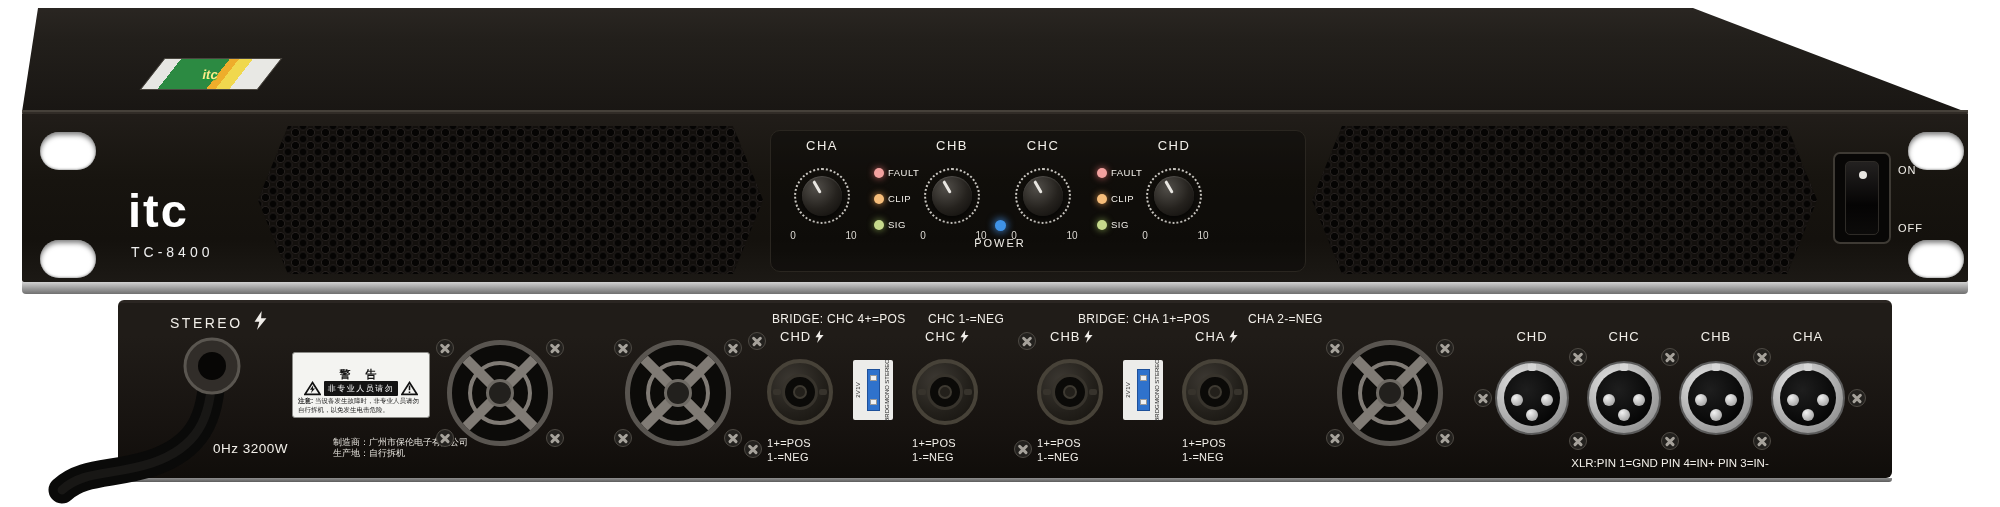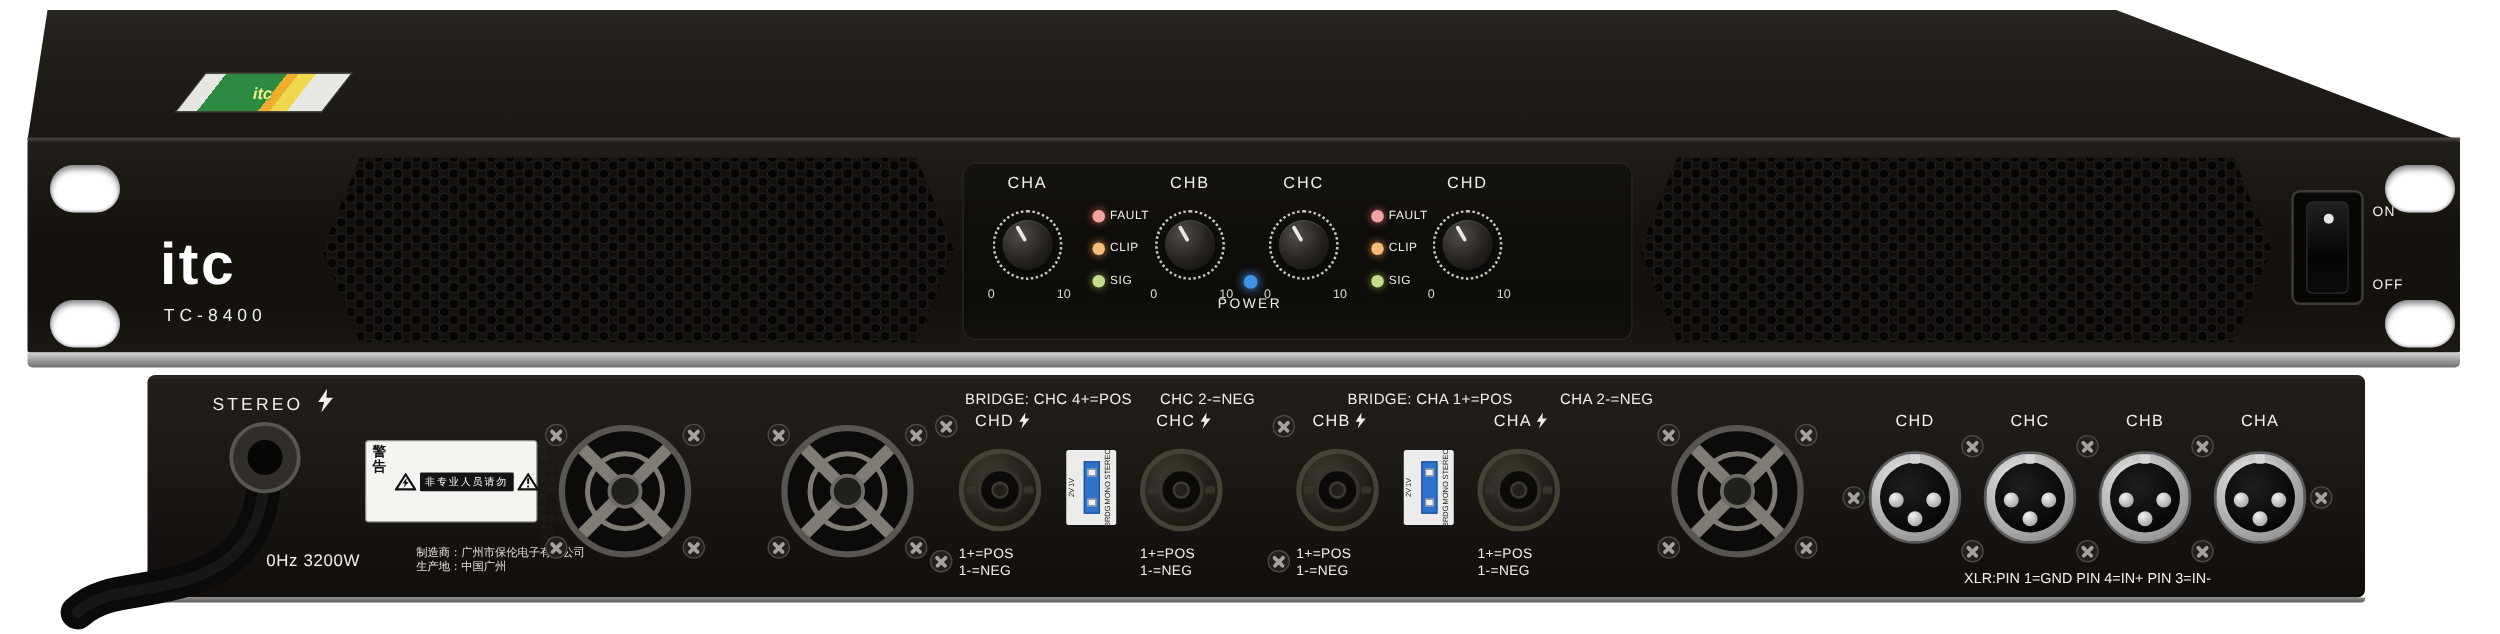--- a/index.html
+++ b/index.html
@@ -86,21 +86,21 @@
   .pol{top:437px;font-size:11px;line-height:13.5px;letter-spacing:.3px}
   .xlr-label{top:329px;width:60px;text-align:center;font-size:13px;letter-spacing:1px}
   .xlr{width:74px;height:74px;border-radius:50%;
     background:radial-gradient(circle at 35% 30%,#e6e6e6,#a8a8a8 60%,#7c7c7c);border:2px solid #5a5a5a}
   .xlr-inner{position:absolute;left:7px;top:7px;width:56px;height:56px;border-radius:50%;
     background:radial-gradient(circle at 40% 35%,#1e1e1e,#060606 75%)}
   .xlr-pin{position:absolute;width:12px;height:12px;border-radius:50%;background:radial-gradient(circle at 35% 30%,#f2f2f2,#8f8f8f)}
   .xlr-notch{position:absolute;left:31px;top:1px;width:8px;height:7px;background:#d6d6d6;border-radius:0 0 2px 2px}
   #xlr-note{left:1502px;top:457px;width:336px;text-align:center;font-size:11.5px}
   #warn{left:292px;top:352px;width:138px;height:66px;background:#f4f4f1;border:1px solid #8a8a86;border-radius:3px;
-    display:flex;flex-direction:row;padding:3px 5px 2px;gap:1px}
+    display:flex;flex-direction:column;padding:15px 5px 2px;gap:1px}
   .warn-title{text-align:center;font-size:11px;font-weight:bold;color:#151515;letter-spacing:6px;line-height:12px}
   .warn-mid{display:flex;align-items:center;justify-content:center;gap:3px}
   .warn-band{background:#141414;color:#fff;font-size:8px;padding:2px 4px;letter-spacing:1.5px;white-space:nowrap;border-radius:1px}
   .warn-body{font-size:6.5px;color:#222;line-height:8px}
   .warn-note-label{font-weight:bold}
 </style>
 </head>
 <body>
 
 <div id="stage">
@@ -216,21 +216,21 @@
     <div class="warn-body">
       <span class="warn-note-label">注意:</span>
       <span>当设备发生故障时，非专业人员请勿</span>
     </div>
     <div class="warn-body">自行拆机，以免发生电击危险。</div>
   </div>
 
   <div class="abs rear-text" id="rating">0Hz 3200W</div>
   <div class="abs" id="mfr">
     <div>制造商：广州市保伦电子有限公司</div>
-    <div>生产地：中国广州</div>
+    <div>生产地：自行拆机</div>
   </div>
 
   <div class="abs fan" style="left:447px;top:340px">
     <div class="fan-bar bar-a"></div>
     <div class="fan-bar bar-b"></div>
     <div class="fan-ring"></div>
     <div class="fan-hub"></div>
   </div>
   <div class="abs fan" style="left:625px;top:340px">
     <div class="fan-bar bar-a"></div>
@@ -264,21 +264,21 @@
   <div class="abs screw" style="left:1474px;top:389px"></div>
   <div class="abs screw" style="left:1848px;top:389px"></div>
   <div class="abs screw" style="left:1569px;top:348px"></div>
   <div class="abs screw" style="left:1661px;top:348px"></div>
   <div class="abs screw" style="left:1753px;top:348px"></div>
   <div class="abs screw" style="left:1569px;top:432px"></div>
   <div class="abs screw" style="left:1661px;top:432px"></div>
   <div class="abs screw" style="left:1753px;top:432px"></div>
 
   <div class="abs rear-text bridge-text" style="left:772px">BRIDGE: CHC 4+=POS</div>
-  <div class="abs rear-text bridge-text" style="left:928px">CHC 2-=NEG</div>
+  <div class="abs rear-text bridge-text" style="left:928px">CHC 1-=NEG</div>
   <div class="abs rear-text bridge-text" style="left:1078px">BRIDGE: CHA 1+=POS</div>
   <div class="abs rear-text bridge-text" style="left:1248px">CHA 2-=NEG</div>
 
   <div class="abs rear-text spk-ch-label" style="left:780px">
     <span>CHD</span>
     <svg width="9" height="13" viewBox="0 0 10 16">
         <polygon points="6,0 0,9 4,9 2,16 10,6 5.5,6" fill="#f0ede9"></polygon>
       </svg>
   </div>
   <div class="abs rear-text spk-ch-label" style="left:925px">

